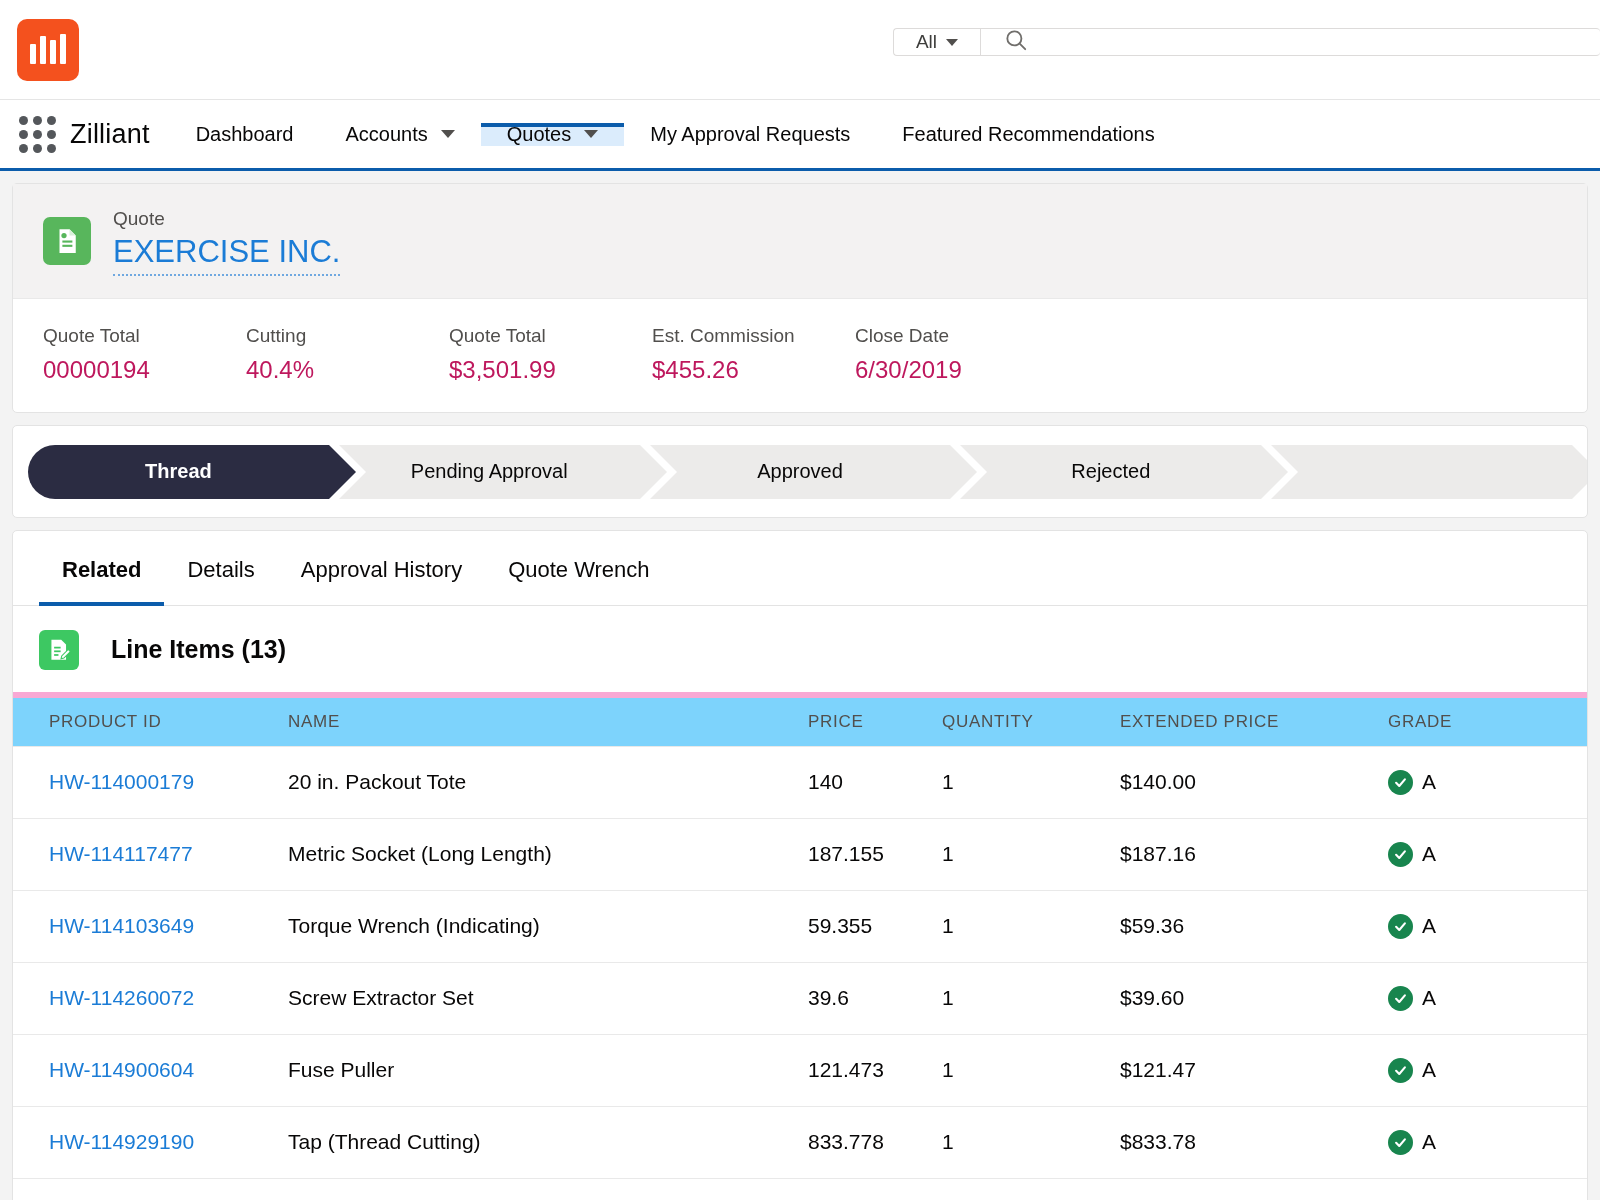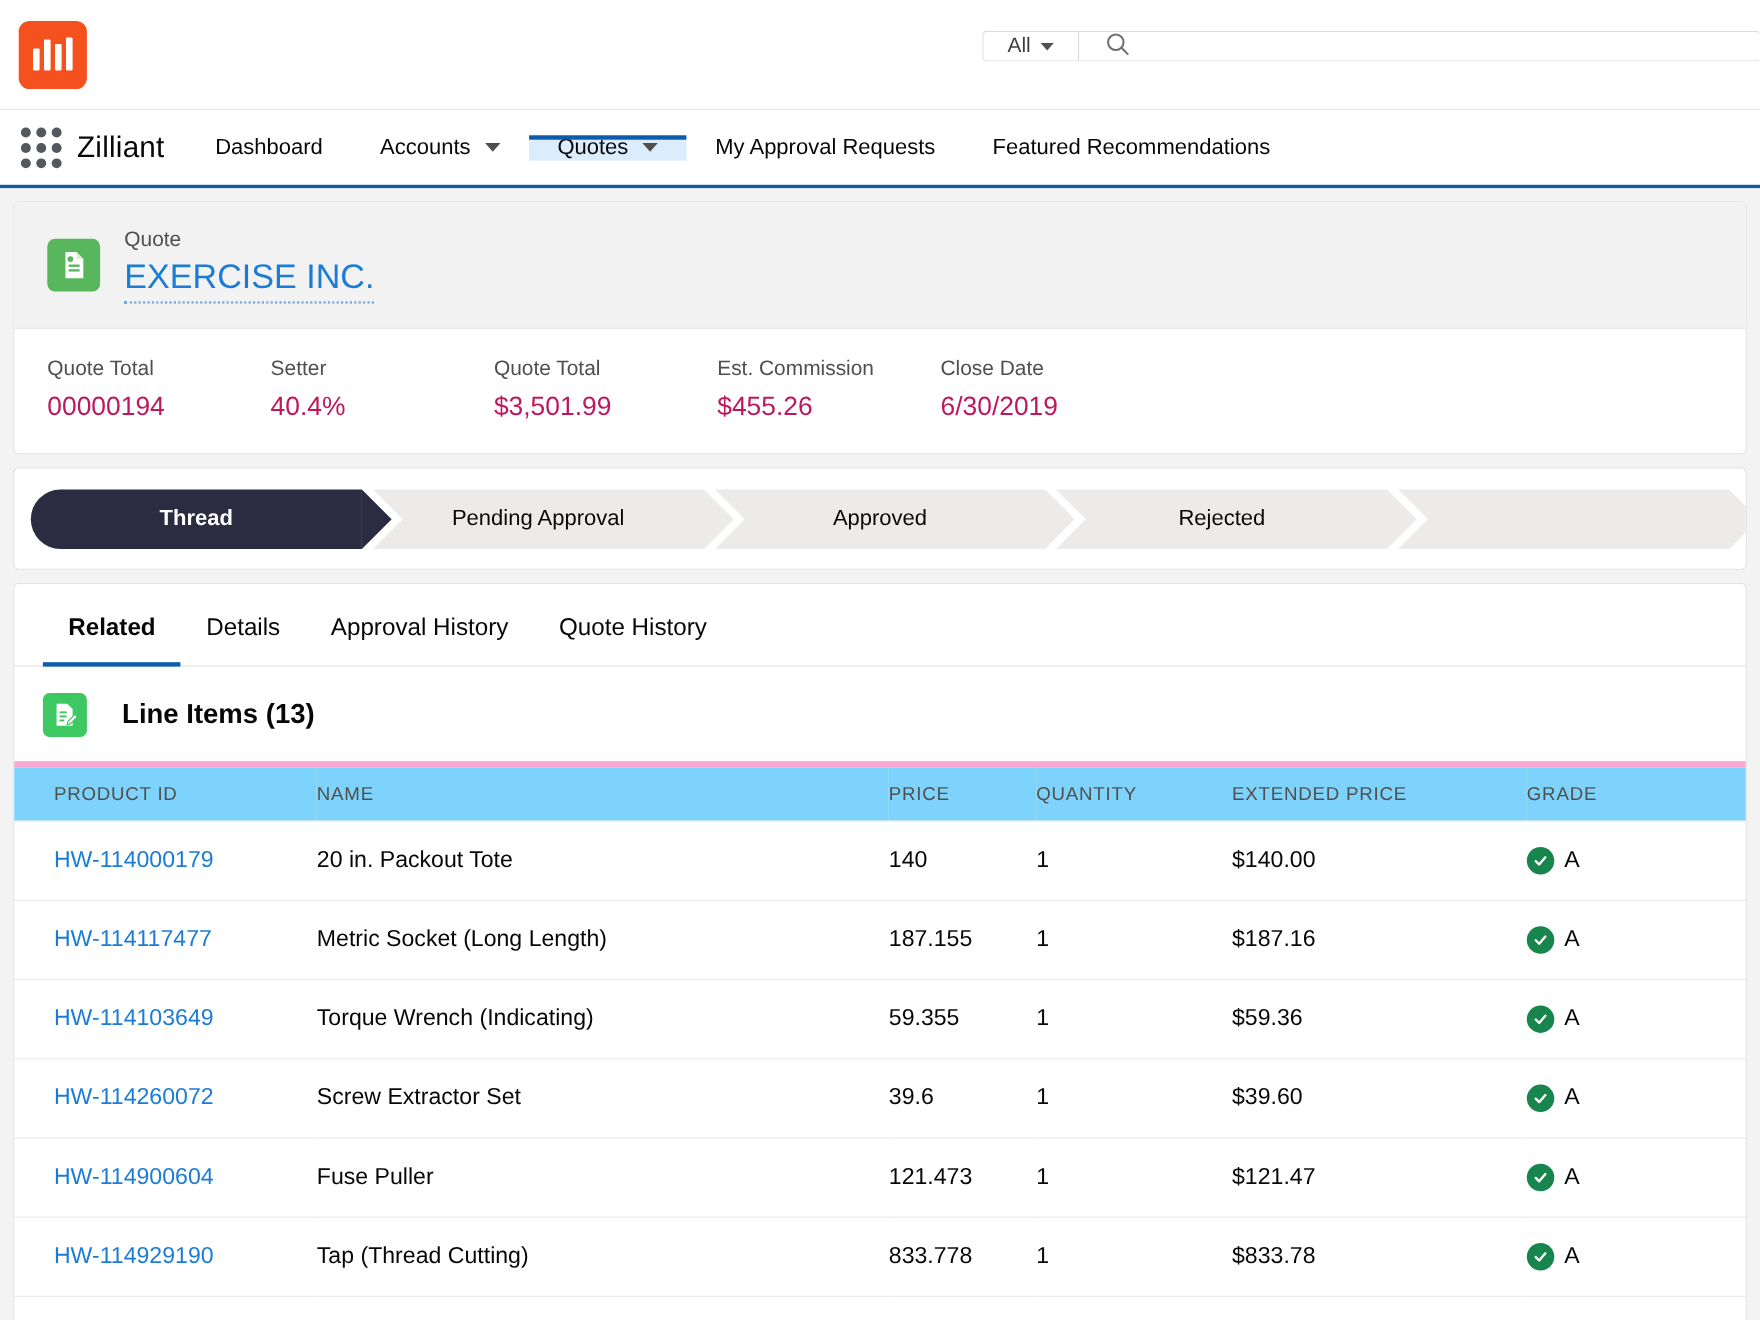--- a/index.html
+++ b/index.html
@@ -274,21 +274,21 @@
         <div class="rec-title">EXERCISE INC.</div>
       </div>
     </div>
 
     <div class="rec-fields">
       <div class="rec-field">
         <div class="rf-label">Quote Total</div>
         <div class="rf-value">00000194</div>
       </div>
       <div class="rec-field">
-        <div class="rf-label">Setter</div>
+        <div class="rf-label">Cutting</div>
         <div class="rf-value">40.4%</div>
       </div>
       <div class="rec-field">
         <div class="rf-label">Quote Total</div>
         <div class="rf-value">$3,501.99</div>
       </div>
       <div class="rec-field">
         <div class="rf-label">Est. Commission</div>
         <div class="rf-value">$455.26</div>
       </div>
@@ -324,21 +324,21 @@
       <div class="tab active">
         <span>Related</span>
       </div>
       <div class="tab">
         <span>Details</span>
       </div>
       <div class="tab">
         <span>Approval History</span>
       </div>
       <div class="tab">
-        <span>Quote History</span>
+        <span>Quote Wrench</span>
       </div>
     </div>
 
     <div class="rel-head">
       <div class="rel-icon">
         <svg width="26" height="26" viewBox="0 0 24 24">
           <path d="M5 2.5h9l4.5 4.5V21H5z" fill="#ffffff"></path>
           <rect x="7.5" y="9" width="6" height="1.6" fill="#3dc862"></rect>
           <rect x="7.5" y="12.4" width="6" height="1.6" fill="#3dc862"></rect>
           <rect x="7.5" y="15.8" width="4" height="1.6" fill="#3dc862"></rect>

